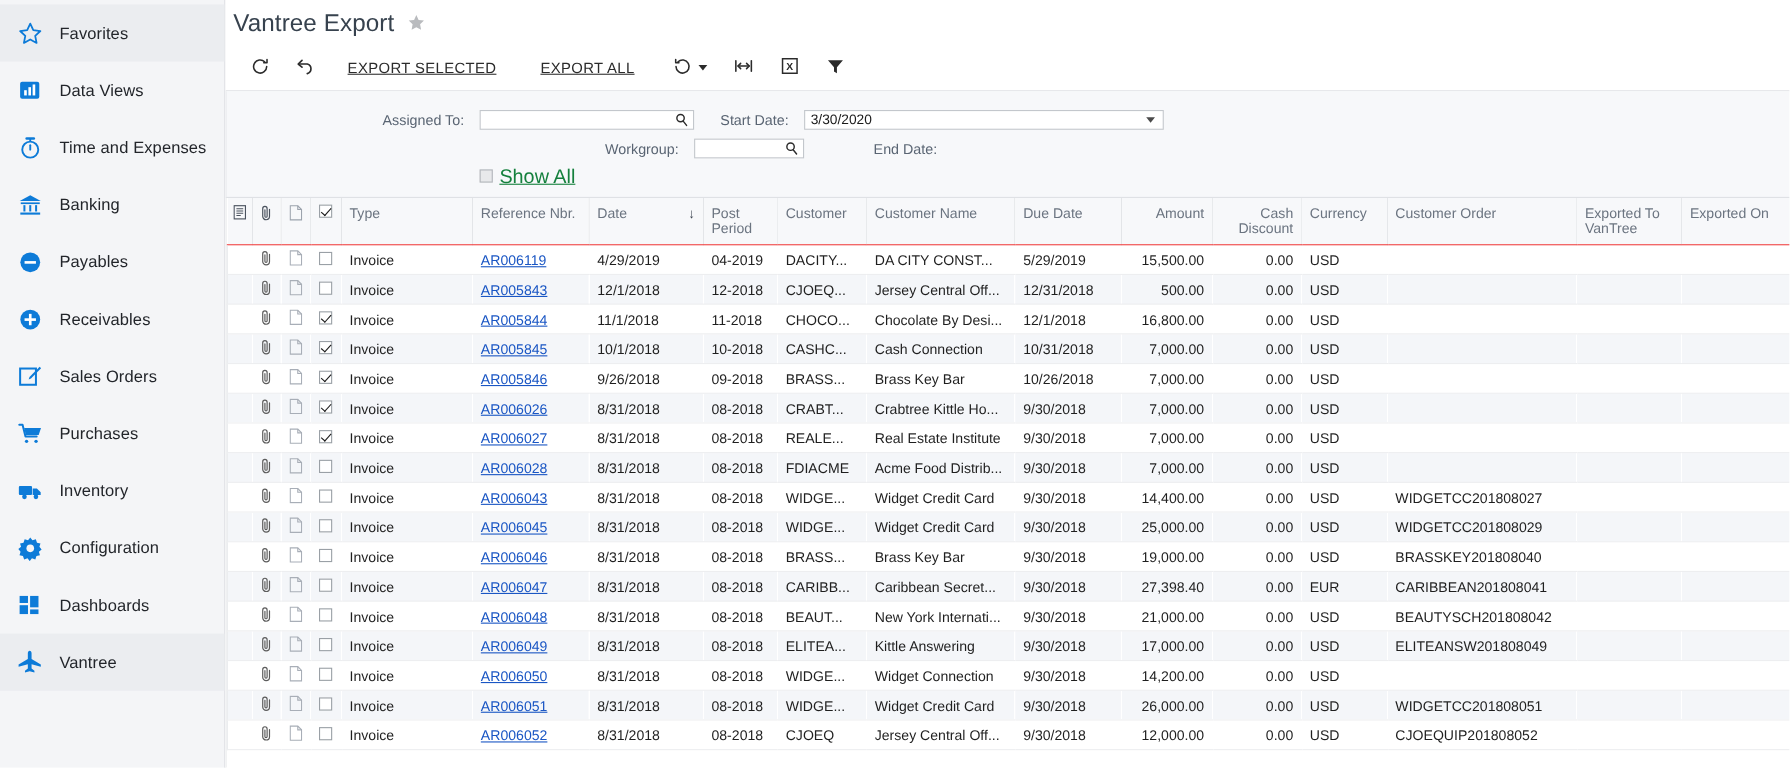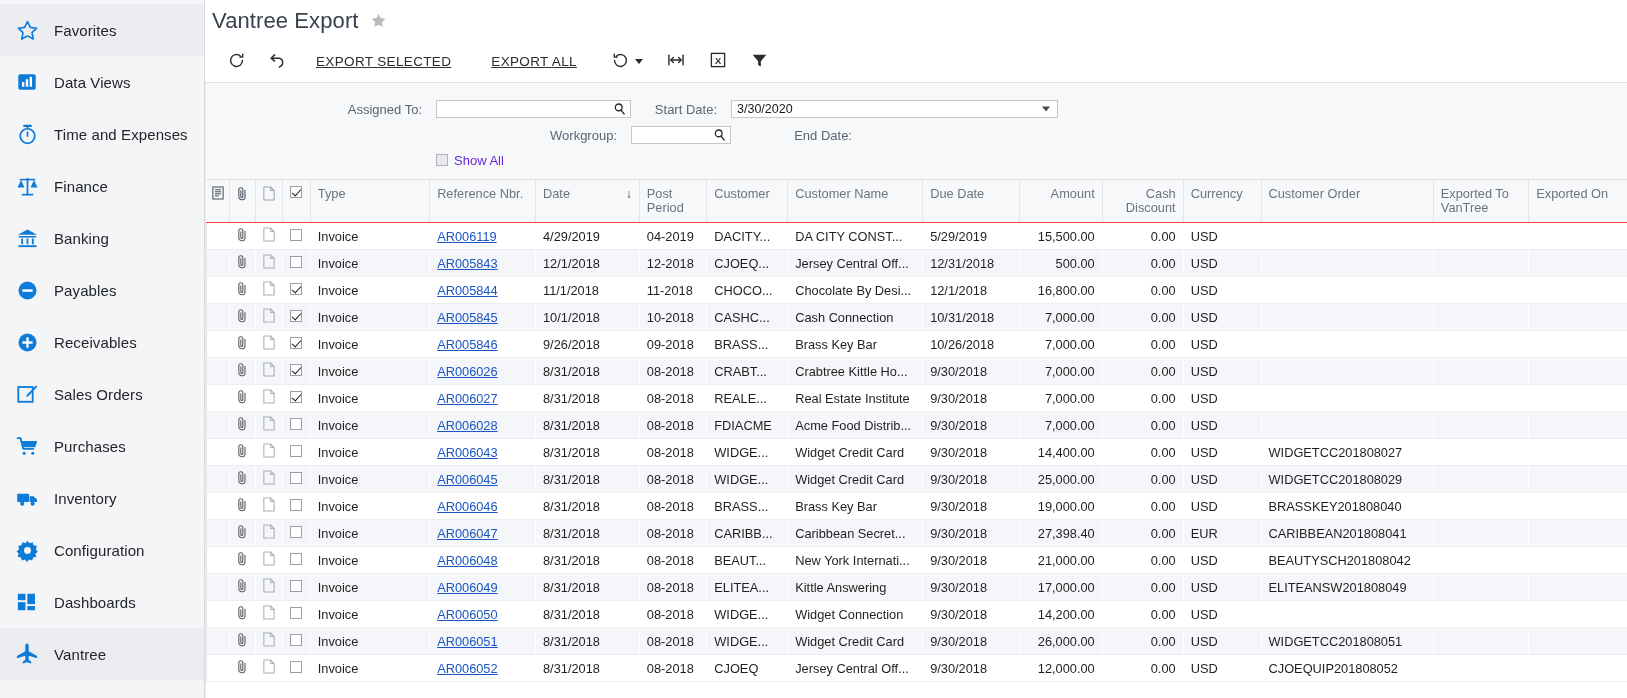--- a/index.html
+++ b/index.html
@@ -190,21 +190,21 @@
   .cbx.white { background: #fff; border: 1px solid #9aa0a6; }
   .cbx.checked::after {
     content: "";
     position: absolute;
     left: 3px; top: 0px;
     width: 4px; height: 8px;
     border: solid #1b1b1b;
     border-width: 0 1.6px 1.6px 0;
     transform: rotate(42deg);
   }
-  .showall-label { font-size: 13px; color: #6d28d9; }
+  .showall-label { font-size: 18px; color: #15803d; text-decoration: underline; }
 
   
   #gridwrap {
     flex: 1;
     overflow: hidden;
     border-left: 1px solid #e8eaec;
     background: #fff;
     position: relative;
   }
   table.grid {
@@ -291,32 +291,20 @@
         <svg width="23" height="23" viewBox="0 0 24 24" fill="none" stroke="#0d7bd8" stroke-width="1.8">
             <circle cx="12" cy="13.6" r="7.6"></circle>
             <line x1="12" y1="13.6" x2="12" y2="9.4" stroke-linecap="round"></line>
             <line x1="8.6" y1="3" x2="15.4" y2="3" stroke-width="2.4" stroke-linecap="round"></line>
             <line x1="12" y1="3" x2="12" y2="6"></line>
           </svg>
       </span>
       <span class="nav-label">Time and Expenses</span>
     </div>
 
-    <div class="nav-item">
-      <span class="nav-ico">
-        <svg width="23" height="23" viewBox="0 0 24 24" fill="#0d7bd8">
-            <rect x="11.1" y="3" width="1.8" height="18"></rect>
-            <rect x="6" y="19.6" width="12" height="1.8"></rect>
-            <path d="M5.2 5.2 L1.6 13 h7.2 Z"></path>
-            <path d="M18.8 5.2 L15.2 13 h7.2 Z"></path>
-            <rect x="4" y="4" width="16" height="1.6"></rect>
-          </svg>
-      </span>
-      <span class="nav-label">Finance</span>
-    </div>
 
     <div class="nav-item">
       <span class="nav-ico">
         <svg width="23" height="23" viewBox="0 0 24 24" fill="#0d7bd8">
             <path d="M12 2.5 L22 8 H2 Z"></path>
             <rect x="3" y="9.4" width="18" height="1.6"></rect>
             <rect x="5.5" y="12" width="1.9" height="6"></rect>
             <rect x="11.05" y="12" width="1.9" height="6"></rect>
             <rect x="16.6" y="12" width="1.9" height="6"></rect>
             <rect x="2.6" y="19" width="18.8" height="2"></rect>

